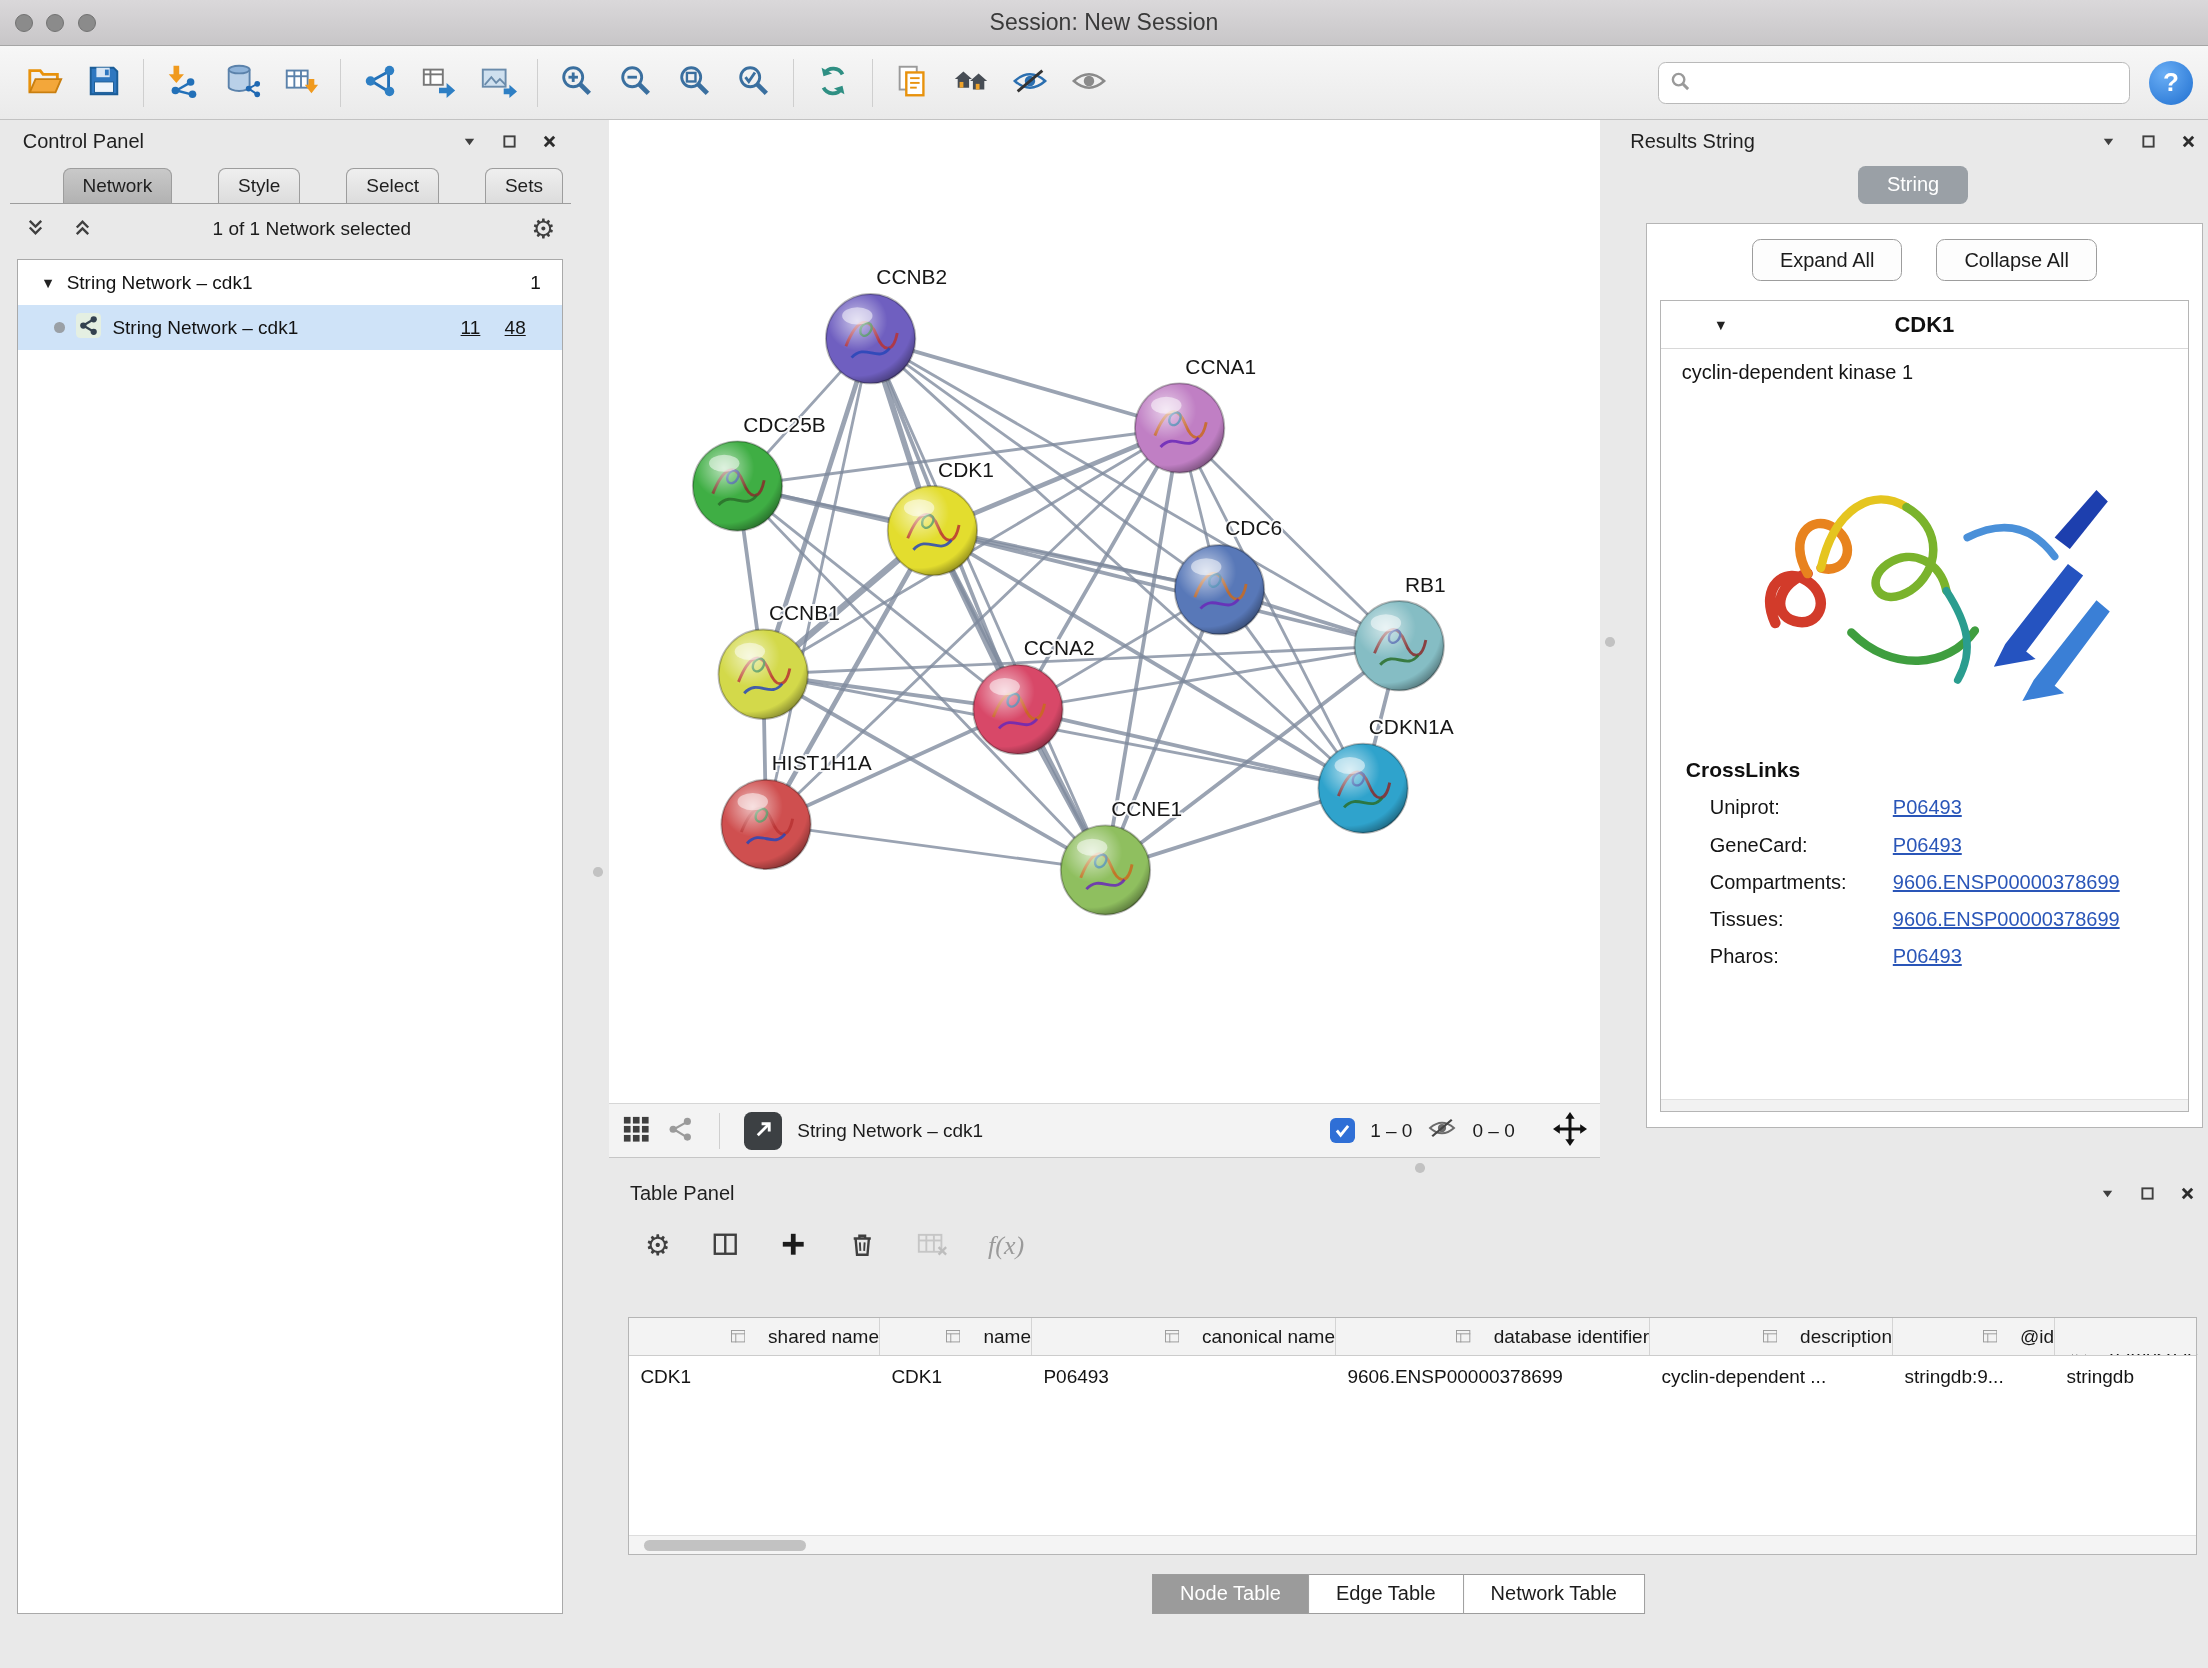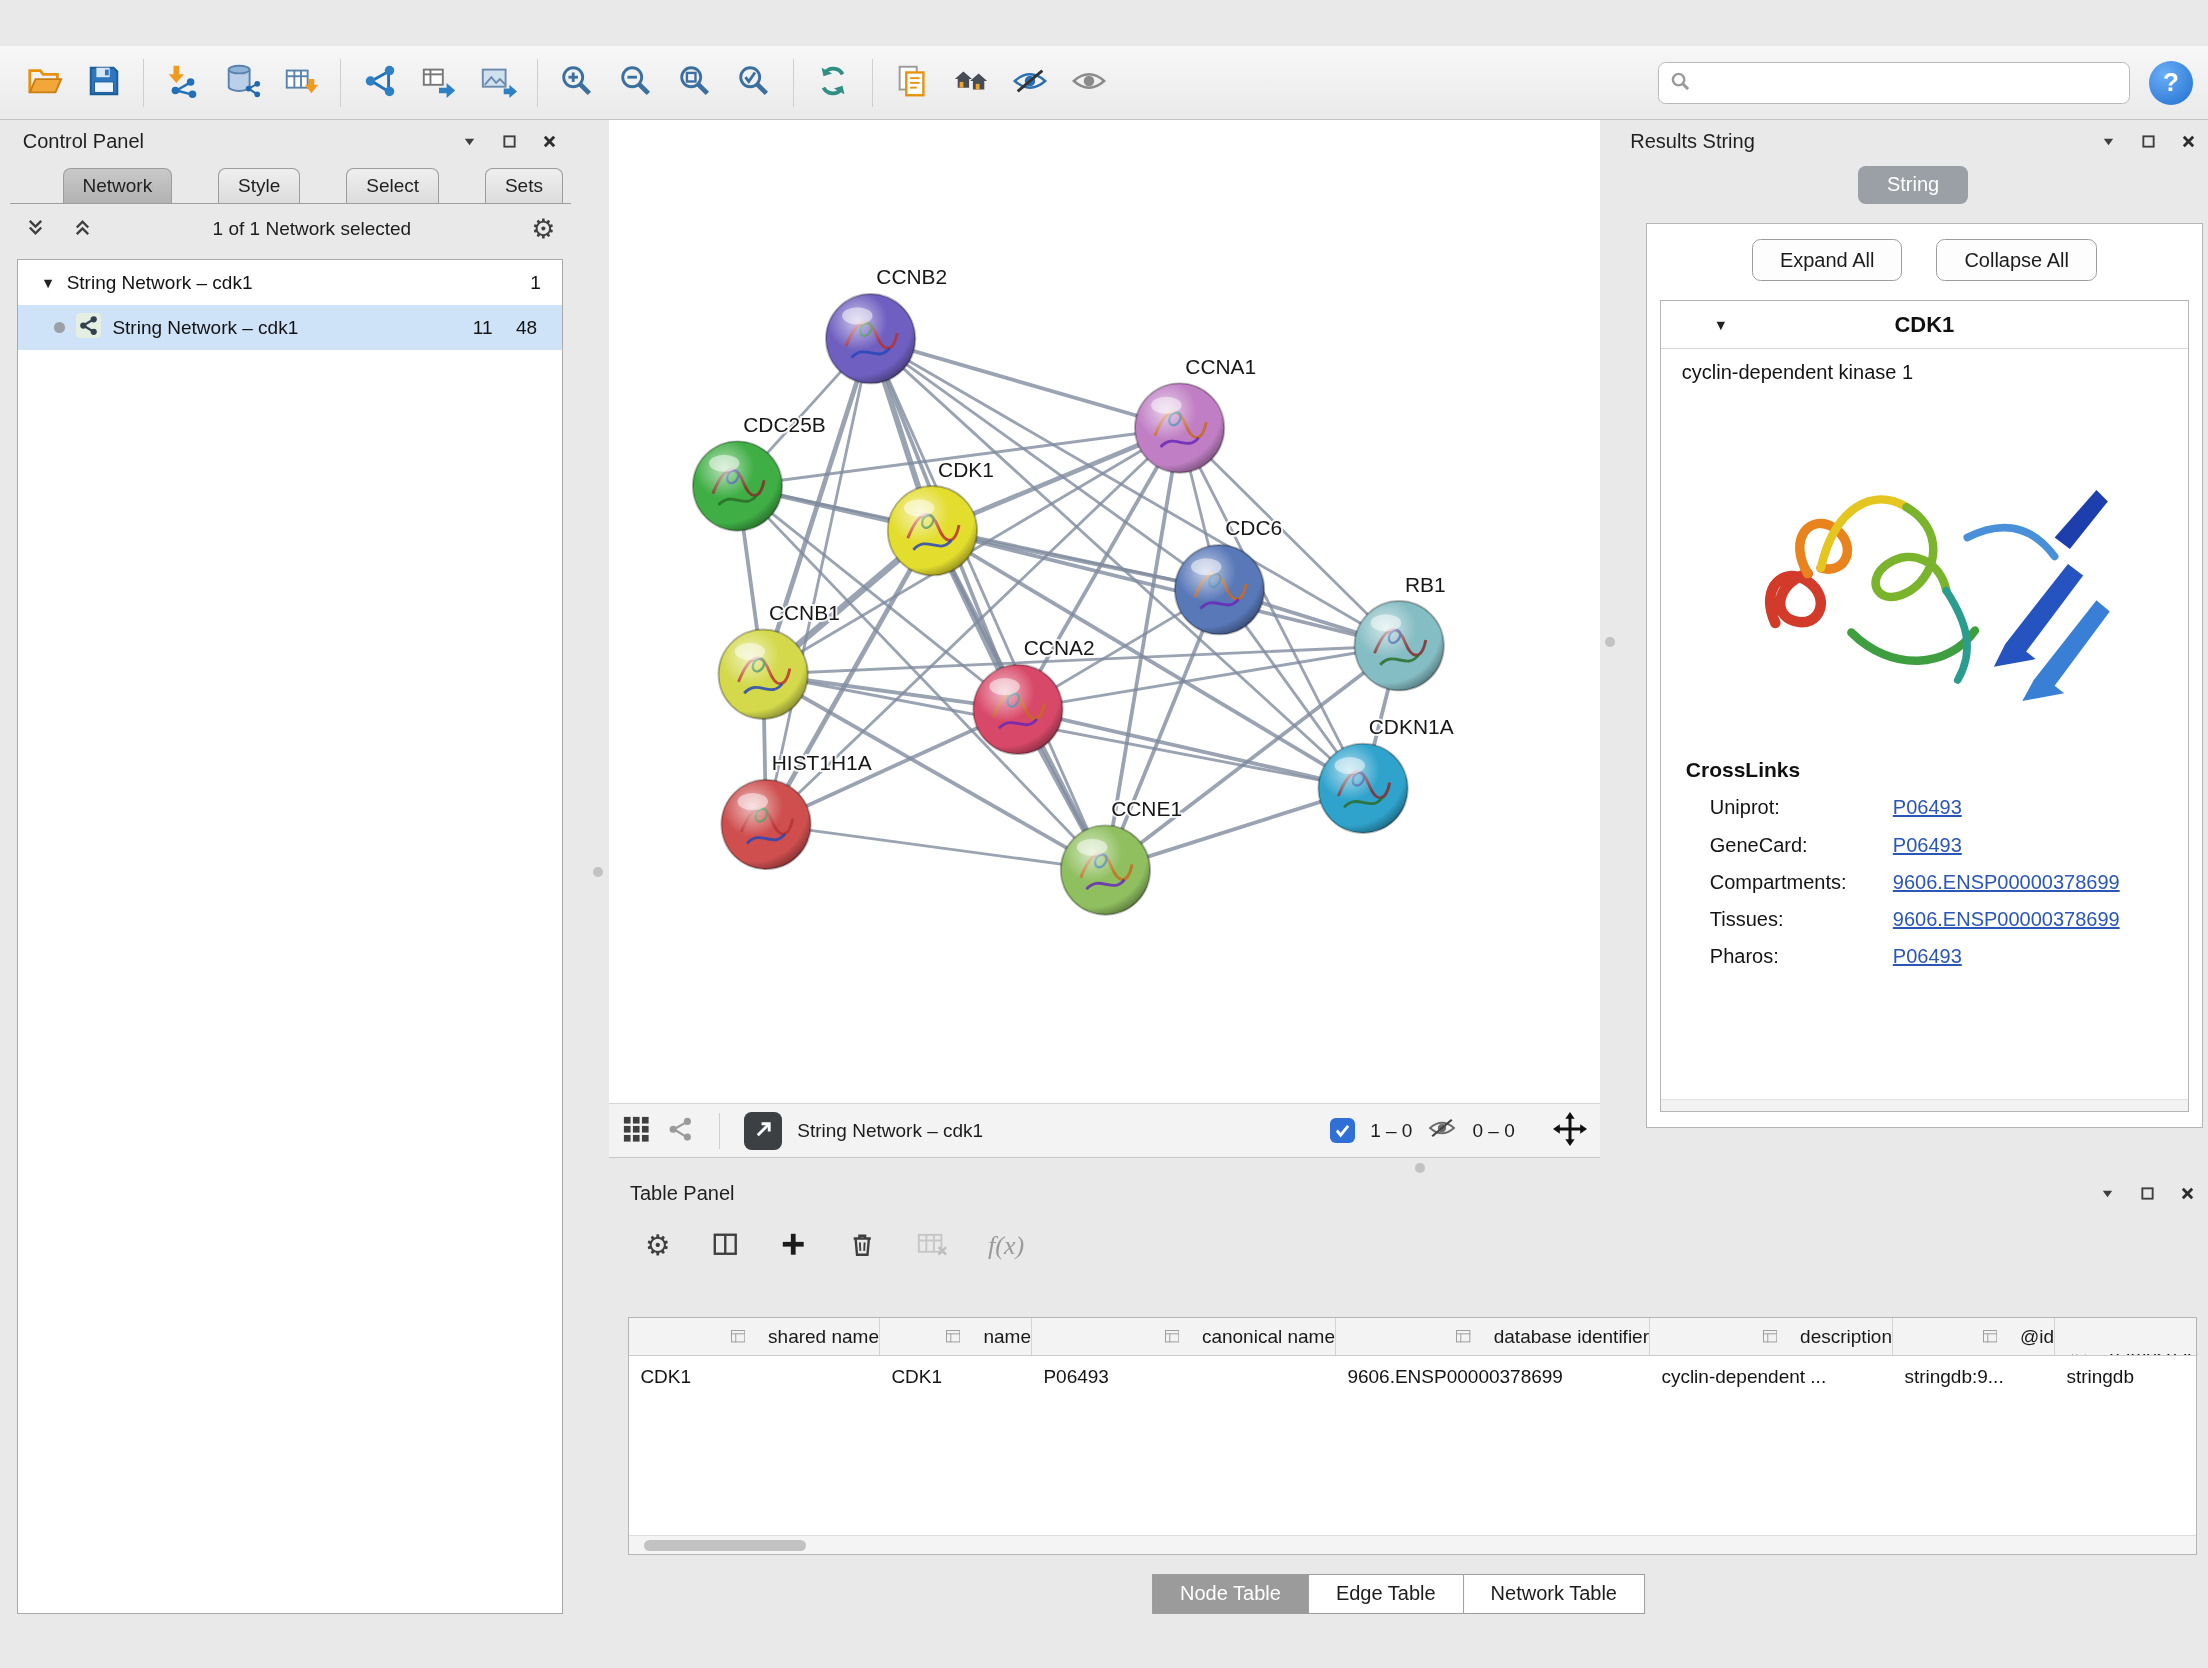--- a/index.html
+++ b/index.html
@@ -42,21 +42,21 @@
   .cp-tab.selected { background:linear-gradient(#c9c9c9,#b2b2b2); }
   .cp-subbar { height:49px; display:flex; align-items:center; padding:0 15px; gap:26px; }
   .cp-status { flex:1; text-align:center; font-size:19px; color:#1c1c1c; }
   .cp-tree { position:absolute; left:7.6px; right:7.6px; top:139px; bottom:9.5px; background:#fff; border:1px solid #a9a9a9; overflow:hidden; }
   .tree-row { height:45px; display:flex; align-items:center; font-size:19px; color:#131313; cursor:pointer; }
   .tree-row.root { padding-left:23px; gap:11.4px; }
   .root-cnt { margin-left:auto; padding-right:21px; }
   .tree-row.child { padding-left:36px; gap:11.4px; background:#cfe3f8; }
   .bullet { width:10.5px; height:10.5px; border-radius:50%; background:#9aa0a6; }
   .cnums { margin-left:auto; display:flex; padding-right:13.3px; }
-  .cnum { width:44px; text-align:center; }
+  .cnum { width:44px; text-align:left;text-decoration:underline; }
   .tri { color:#222; font-size:14.3px; }
 
   
   .net-canvas { position:absolute; left:609px; top:120px; width:991px; height:983px; background:#fff; }
   .net-canvas svg text { font-family:"Liberation Sans", sans-serif; }
   .nlabel { font-size:22px; fill:#161616; paint-order:stroke; stroke:#ffffff; stroke-width:4px; stroke-opacity:.85; }
 
   .net-statusbar { position:absolute; left:609px; top:1103px; width:991px; height:55px; background:#f3f3f3;
     border-top:1px solid #d6d6d6; border-bottom:1px solid #c6c6c6;
     display:flex; align-items:center; padding:0 13.3px; gap:15px; font-size:19px; color:#1c1c1c; }
@@ -114,20 +114,28 @@
     background:#fbfbfb; padding:3.8px 17px; font-size:19px; color:#141414; cursor:pointer; font-family:inherit; }
   .memdot { width:16px; height:16px; border-radius:50%; background:#17a22b; }
 
   .splitdot { position:absolute; width:9.5px; height:9.5px; border-radius:50%; background:#c2c2c2; }
 </style>
 </head>
 <body>
 
 <div class="window">
 
+  <div class="titlebar">
+    <div class="lights">
+      <span class="light"></span>
+      <span class="light"></span>
+      <span class="light"></span>
+    </div>
+    <div class="wtitle">Session: New Session</div>
+  </div>
 
   <div class="toolbar">
     <button class="tbtn">
         <span><svg width="38" height="38" viewBox="0 0 40 40">
             <path d="M4 32 V9 h11 l3 4 h15 v5" fill="none" stroke="#e8920c" stroke-width="3"></path>
             <path d="M4 32 l6-14 h27 l-6 14 z" fill="#f3a73a" stroke="#c97f10" stroke-width="2"></path>
           </svg></span>
       </button>
     <button class="tbtn">
         <span><svg width="38" height="38" viewBox="0 0 40 40">

